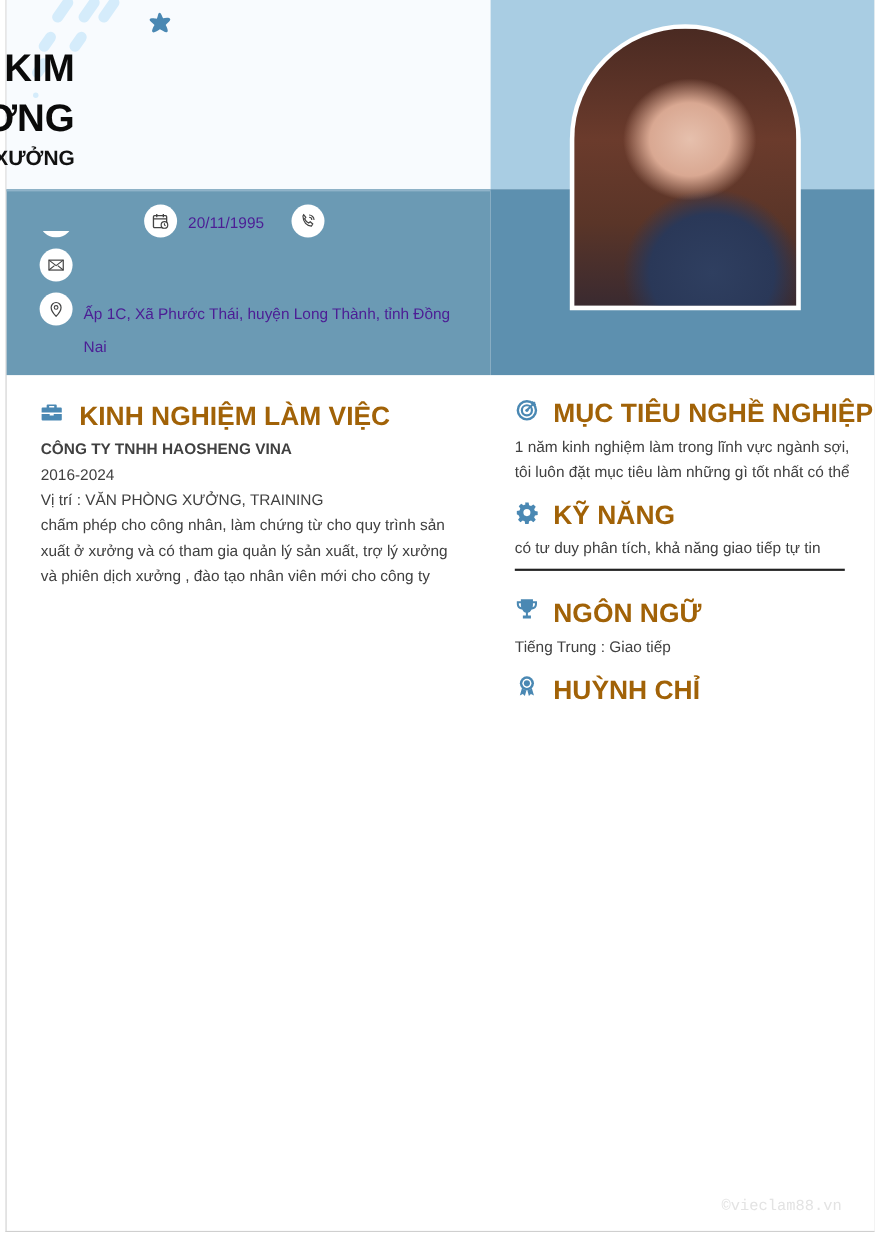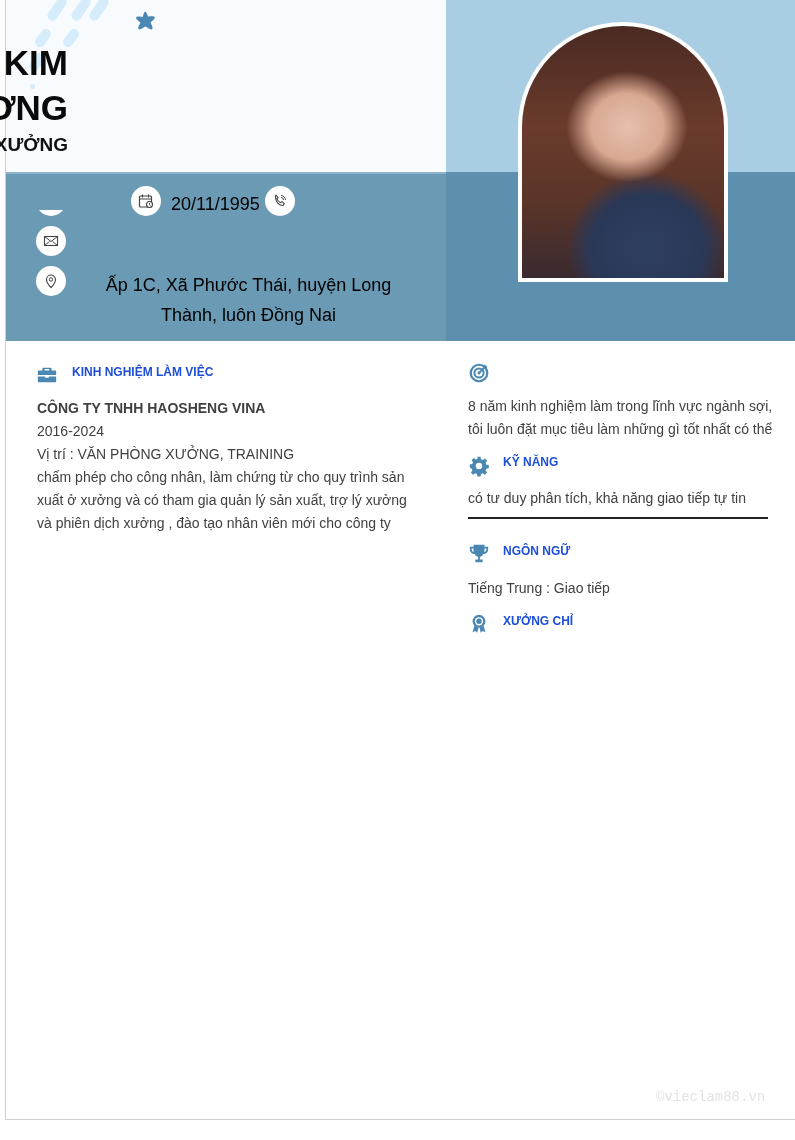--- a/index.html
+++ b/index.html
@@ -8,27 +8,27 @@
   .hdr-left { position:absolute; left:0; top:0; width:440px; height:172px; background:#f8fbfe; }
   .hdr-right-top { position:absolute; left:440px; top:0; width:349px; height:172px; background:#a9cde3; }
   .band-left { position:absolute; left:0; top:172px; width:440px; height:169px; background:#6b9ab4; border-top:2px solid #8fb3c9; box-sizing:border-box; }
   .band-right { position:absolute; left:440px; top:172px; width:349px; height:169px; background:#5d90af; }
   .deco { position:absolute; background:#d5ecfb; border-radius:6px; transform:rotate(35deg); }
   .star { position:absolute; left:126px; top:10px; width:26px; height:26px; color:#4a88b3; }
   .name { position:absolute; right:378px; top:40px; text-align:right; font-weight:bold; font-size:35px; line-height:45px; color:#0a0a0a; width:360px; }
   .jobtitle { position:absolute; right:378px; top:134px; text-align:right; font-weight:bold; font-size:19px; color:#111; width:360px; }
   .circ { position:absolute; width:30px; height:30px; border-radius:50%; background:#fff; display:flex; align-items:center; justify-content:center; }
   .circ svg { width:16px; height:16px; }
-  .ctext { position:absolute; color:#000000; font-size:18px;text-align:center; }
+  .ctext { position:absolute; color:#4c1d95; font-size:14px; }
   .photo-frame { position:absolute; left:512px; top:22px; width:210px; height:260px; background:#fff; border-radius:105px 105px 0 0; }
   .photo { position:absolute; left:4px; top:4px; width:202px; height:252px; border-radius:101px 101px 0 0; overflow:hidden;
     background: radial-gradient(ellipse 30% 22% at 52% 40%, #e6c0ad 0%, #d9a892 60%, transparent 100%),
                 radial-gradient(ellipse 40% 30% at 62% 88%, #2f3f60 0%, #2a3858 70%, transparent 100%),
                 linear-gradient(180deg, #4a2a22 0%, #6b3b2c 40%, #5a3528 70%, #3a2a30 100%); }
-  .sec-title { position:absolute; font-weight:bold; font-size:12px; color:#1d4ed8; }
+  .sec-title { position:absolute; font-weight:bold; font-size:24px; color:#a16207; }
   .sec-icon { position:absolute; width:22px; height:22px; color:#4a88b3; }
   .txt { position:absolute; font-size:14px; line-height:23px; color:#404040; }
   .hr { position:absolute; left:462px; top:517px; width:300px; height:2px; background:#222; }
   .wm { position:absolute; left:650px; top:1089px; font-family:"Liberation Mono", monospace; font-size:14px; color:#e3e3e3; }
 </style>
 </head>
 <body>
 
 <div class="page">
   <div class="hdr-left">
@@ -72,21 +72,21 @@
           <rect x="1.5" y="3.5" width="13" height="9" fill="none" stroke="#444" stroke-width="1.1"></rect>
           <path d="M1.5 3.5l6.5 5 6.5-5M1.5 12.5l5-4M14.5 12.5l-5-4" stroke="#444" stroke-width="1" fill="none"></path>
         </svg>
     </div>
     <div class="circ" style="left:30px;top:92px;">
       <svg viewBox="0 0 16 16">
           <path d="M8 14.5s-4.5-4.6-4.5-8a4.5 4.5 0 0 1 9 0c0 3.4-4.5 8-4.5 8z" fill="none" stroke="#444" stroke-width="1.1"></path>
           <circle cx="8" cy="6.5" r="1.7" fill="none" stroke="#444" stroke-width="1"></circle>
         </svg>
     </div>
-    <div class="ctext" style="left:70px;top:96px;width:345px;line-height:30px;">Ấp 1C, Xã Phước Thái, huyện Long Thành, luôn Đồng Nai</div>
+    <div class="ctext" style="left:70px;top:96px;width:345px;line-height:30px;">Ấp 1C, Xã Phước Thái, huyện Long Thành, tỉnh Đồng Nai</div>
   </div>
   <div class="band-right"></div>
 
   <div class="photo-frame">
     <div class="photo"></div>
   </div>
 
   <svg class="sec-icon" style="left:30px;top:364px;" viewBox="0 0 24 24">
       <path fill="currentColor" d="M8 4h8a1 1 0 0 1 1 1v2h4a1 1 0 0 1 1 1v4H2V8a1 1 0 0 1 1-1h4V5a1 1 0 0 1 1-1zm1.5 1.5V7h5V5.5zM2 13.5h8v1.5h4v-1.5h8V19a1 1 0 0 1-1 1H3a1 1 0 0 1-1-1z"></path>
     </svg>
@@ -95,37 +95,38 @@
   <div class="txt" style="left:31px;top:420px;">2016-2024</div>
   <div class="txt" style="left:31px;top:466px;width:380px;">chấm phép cho công nhân, làm chứng từ cho quy trình sản xuất ở xưởng và có tham gia quản lý sản xuất, trợ lý xưởng và phiên dịch xưởng , đào tạo nhân viên mới cho công ty</div>
   <div class="txt" style="left:31px;top:443px;">Vị trí : VĂN PHÒNG XƯỞNG, TRAINING</div>
 
   <svg class="sec-icon" style="left:462px;top:362px;" viewBox="0 0 24 24">
       <circle cx="12" cy="12" r="9" fill="none" stroke="currentColor" stroke-width="2.4"></circle>
       <circle cx="12" cy="12" r="5" fill="none" stroke="currentColor" stroke-width="2.2"></circle>
       <circle cx="12" cy="12" r="1.6" fill="currentColor"></circle>
       <path d="M12 12l8-8M17 3.5l3.5 3.5" stroke="currentColor" stroke-width="2"></path>
     </svg>
-  <div class="txt" style="left:462px;top:395px;width:315px;">8 năm kinh nghiệm làm trong lĩnh vực ngành sợi, tôi luôn đặt mục tiêu làm những gì tốt nhất có thể</div>
+  <div class="sec-title" style="left:497px;top:363px;">MỤC TIÊU NGHỀ NGHIỆP</div>
+  <div class="txt" style="left:462px;top:395px;width:315px;">1 năm kinh nghiệm làm trong lĩnh vực ngành sợi, tôi luôn đặt mục tiêu làm những gì tốt nhất có thể</div>
 
   <svg class="sec-icon" style="left:462px;top:455px;" viewBox="0 0 24 24">
       <path fill="currentColor" d="M10.3 2h3.4l.5 2.7 1.9.8 2.3-1.6 2.4 2.4-1.6 2.3.8 1.9 2.7.5v3.4l-2.7.5-.8 1.9 1.6 2.3-2.4 2.4-2.3-1.6-1.9.8-.5 2.7h-3.4l-.5-2.7-1.9-.8-2.3 1.6-2.4-2.4 1.6-2.3-.8-1.9L2 13.7v-3.4l2.7-.5.8-1.9-1.6-2.3 2.4-2.4 2.3 1.6 1.9-.8zM12 8.5a3.5 3.5 0 1 0 0 7 3.5 3.5 0 0 0 0-7z"></path>
     </svg>
   <div class="sec-title" style="left:497px;top:455px;">KỸ NĂNG</div>
   <div class="txt" style="left:462px;top:487px;">có tư duy phân tích, khả năng giao tiếp tự tin</div>
   <div class="hr"></div>
 
   <svg class="sec-icon" style="left:462px;top:543px;" viewBox="0 0 24 24">
       <path fill="currentColor" d="M6 2h12v2h4v3a5 5 0 0 1-5 5h-.3A5.5 5.5 0 0 1 13 15.2V18h3v3H8v-3h3v-2.8A5.5 5.5 0 0 1 7.3 12H7a5 5 0 0 1-5-5V4h4zm-2 4v1a3 3 0 0 0 2.4 2.9A7 7 0 0 1 6 8V6zm16 0h-2v2a7 7 0 0 1-.4 1.9A3 3 0 0 0 20 7z"></path>
     </svg>
   <div class="sec-title" style="left:497px;top:544px;">NGÔN NGỮ</div>
   <div class="txt" style="left:462px;top:577px;">Tiếng Trung : Giao tiếp</div>
 
   <svg class="sec-icon" style="left:462px;top:613px;" viewBox="0 0 24 24">
       <circle cx="12" cy="9" r="7" fill="currentColor"></circle>
       <circle cx="12" cy="9" r="4.5" fill="#fff"></circle>
       <circle cx="12" cy="9" r="3" fill="currentColor"></circle>
       <path fill="currentColor" d="M7 14l-2 7 3-1.5 2 2 1.5-5.5zM17 14l2 7-3-1.5-2 2-1.5-5.5z"></path>
     </svg>
-  <div class="sec-title" style="left:497px;top:614px;">XƯỞNG CHỈ</div>
+  <div class="sec-title" style="left:497px;top:614px;">HUỲNH CHỈ</div>
 
   <div class="wm">©vieclam88.vn</div>
 </div>
 
 </body></html>

